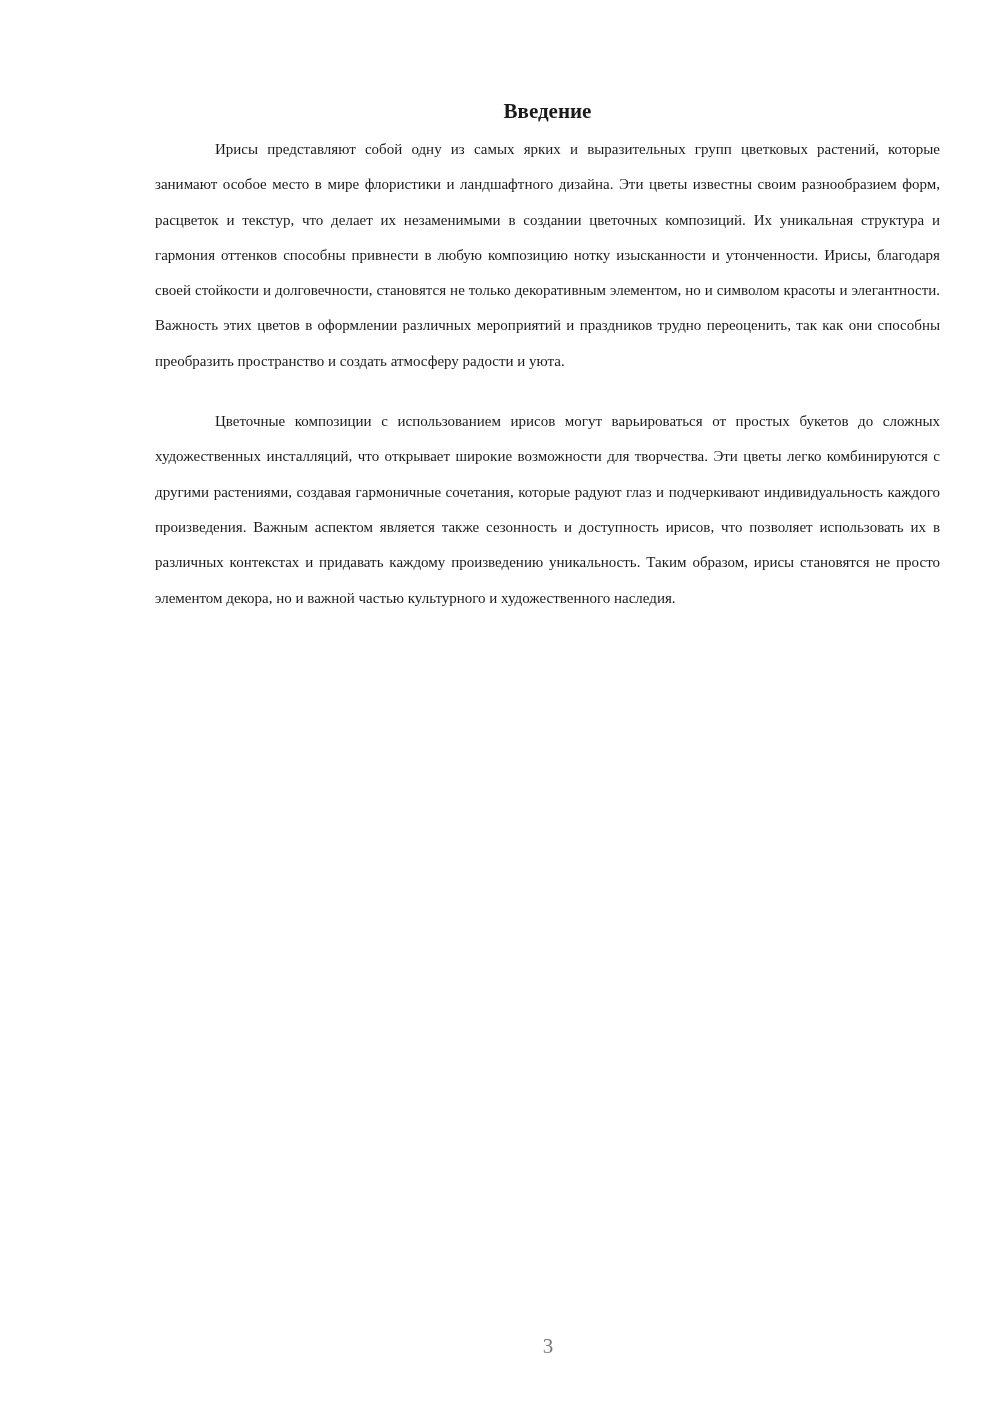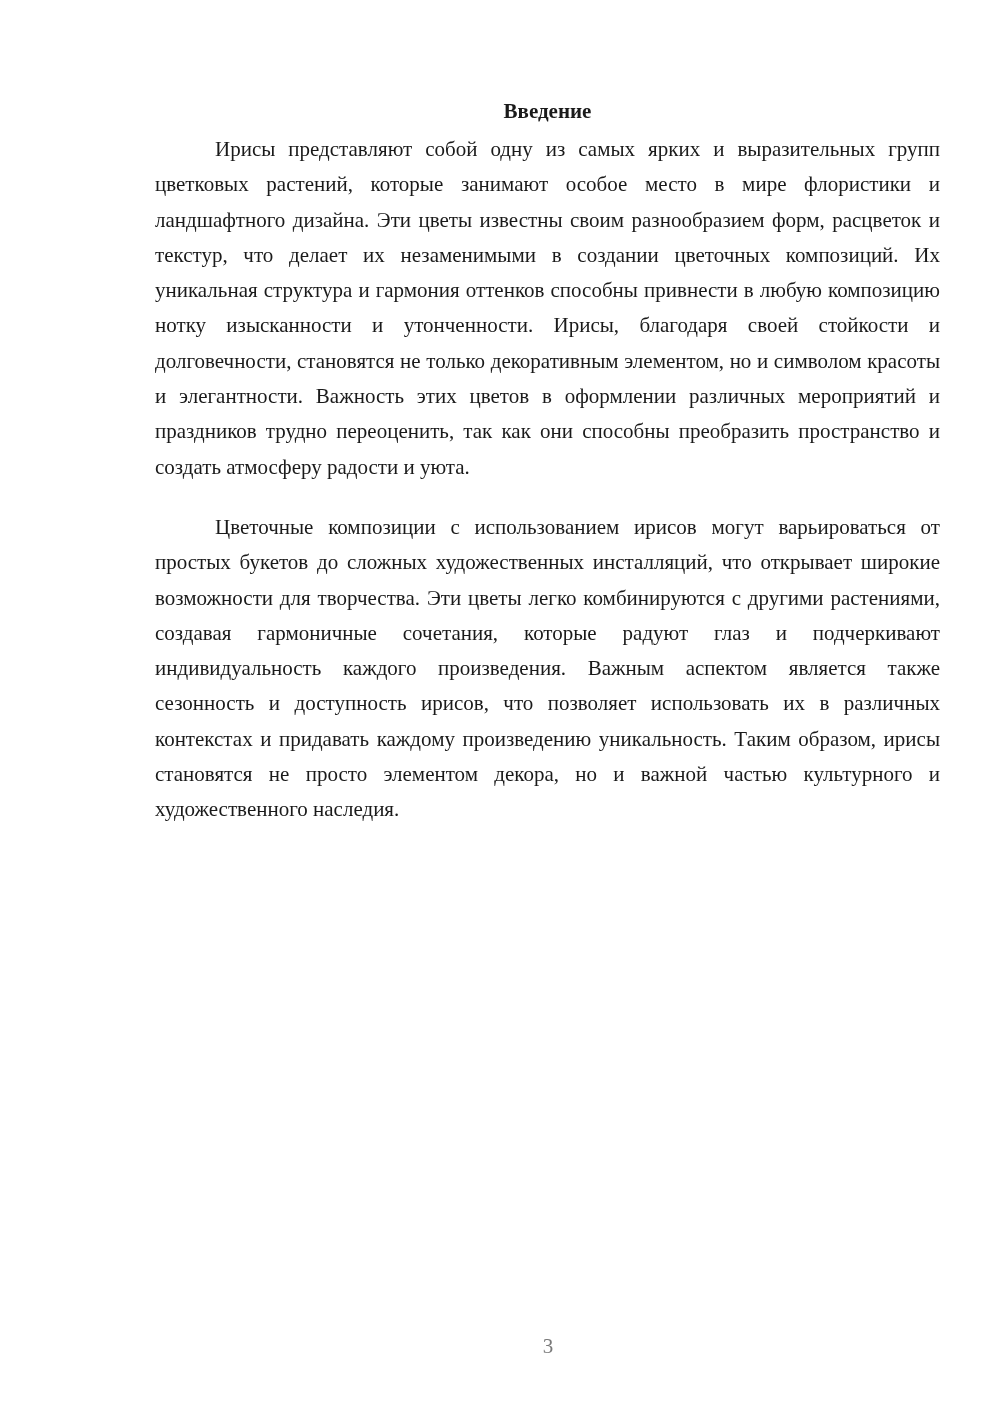--- a/index.html
+++ b/index.html
@@ -30,21 +30,21 @@
     }
     .title {
       text-align: center;
       font-weight: bold;
       font-size: 21px;
       line-height: 30px;
       margin: 0 0 6px 0;
       padding-left: 0;
     }
     .para {
-      font-size: 21px;
+      font-size: 15px;
       line-height: 35.3px;
       text-align: justify;
       text-indent: 60px;
       margin: 0;
     }
     .para + .para {
       margin-top: 25px;
     }
     .page-number {
       position: absolute;

